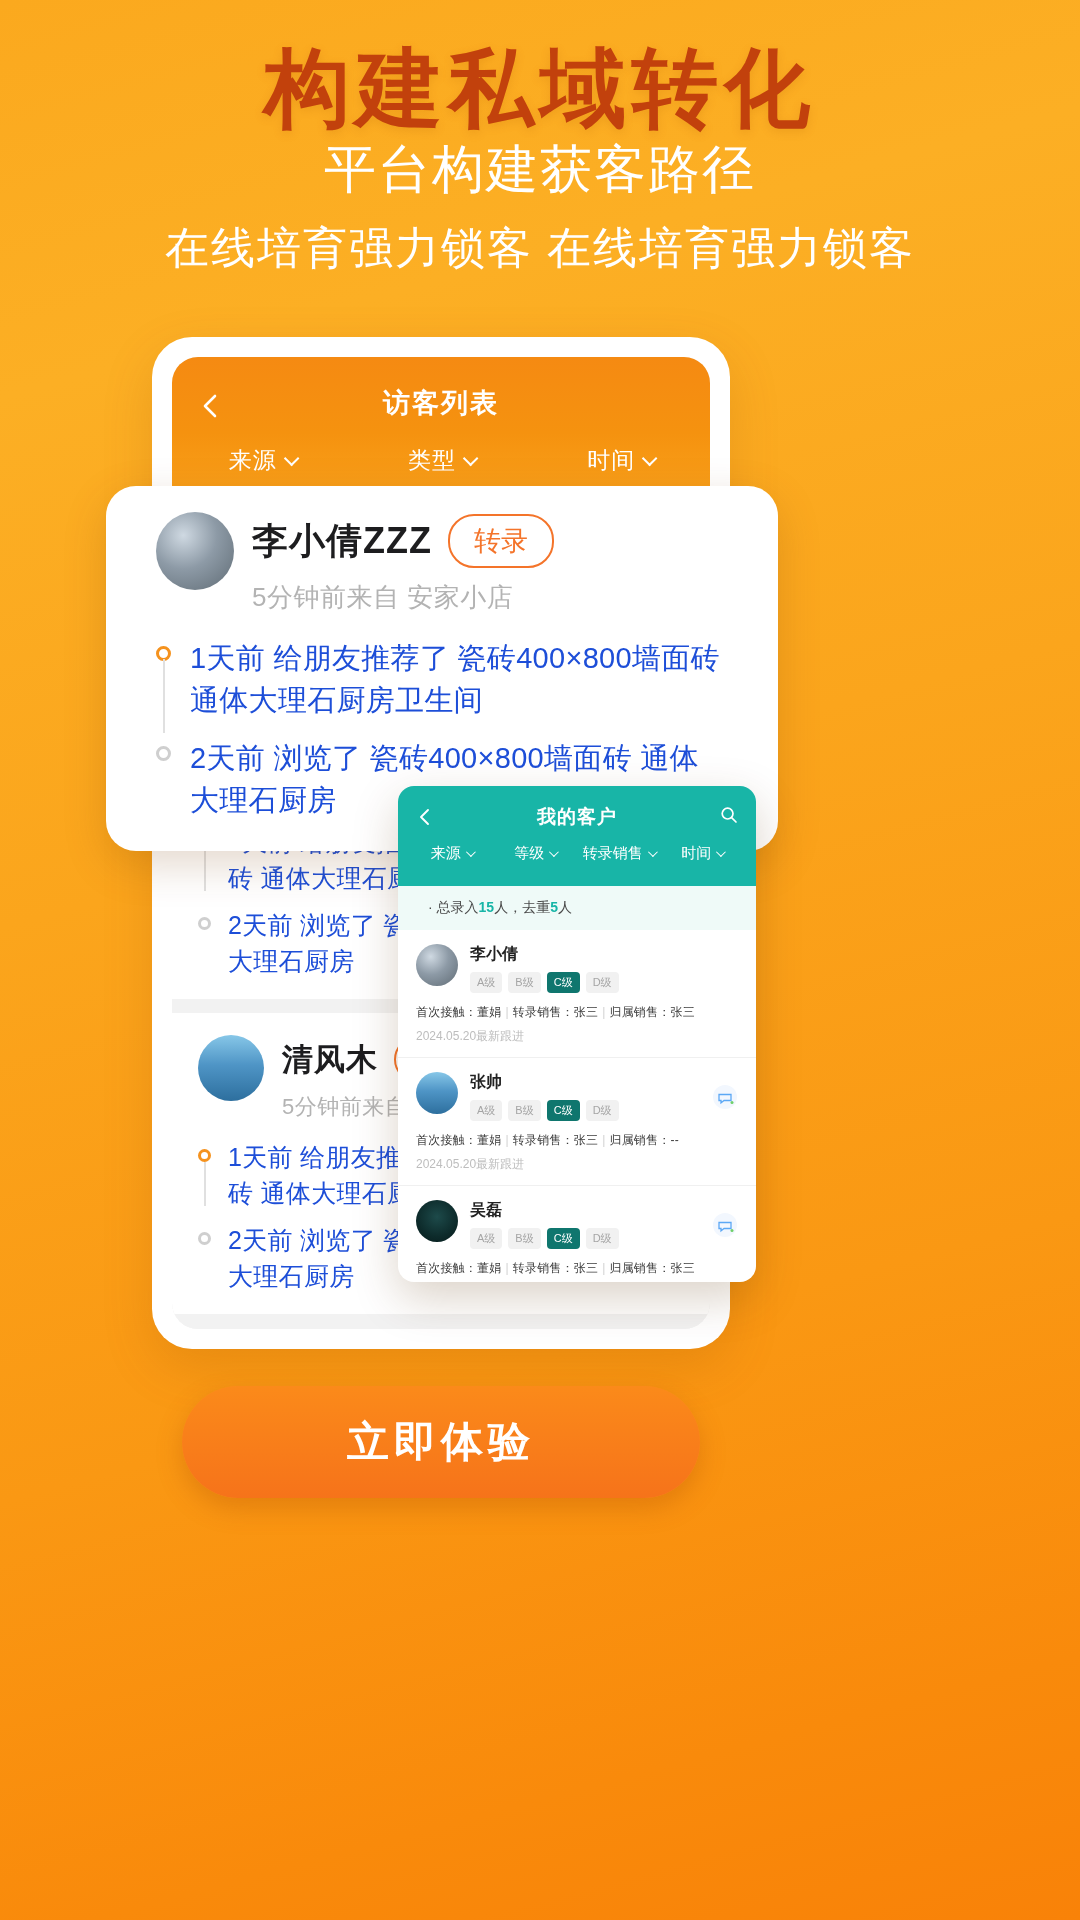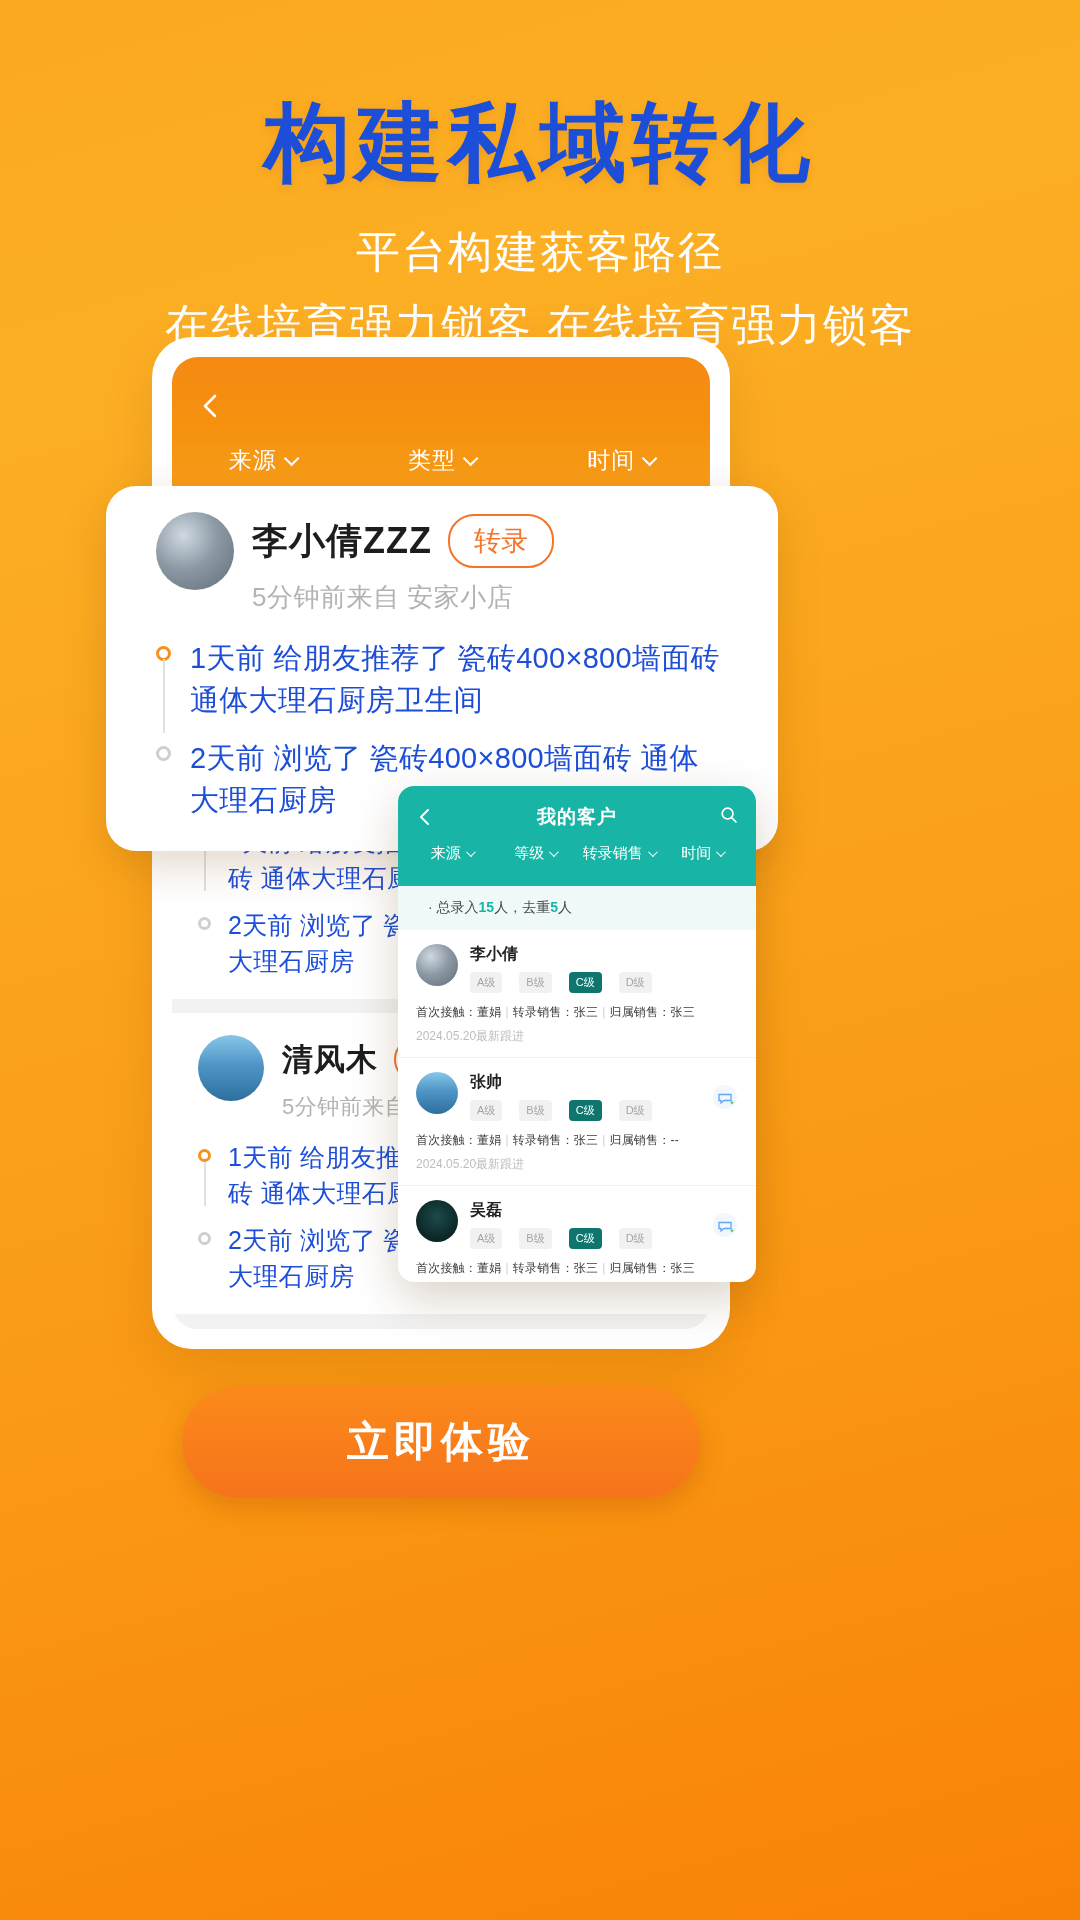--- a/index.html
+++ b/index.html
@@ -9,31 +9,30 @@
     overflow: hidden;
   }
   body {
     background: linear-gradient(165deg, #FBA91E 0%, #FCAF24 18%, #FBA51C 42%, #FA9813 68%, #F98A0B 88%, #F98208 100%);
     position: relative;
   }
 
   
   .hero { position: absolute; top: 0; left: 0; width: 1080px; text-align: center; }
   .hero-title {
-    margin-top: 96px;
+    margin-top: 42px;
     font-size: 86px;
     font-weight: 700;
-    color: #1d4ed8;
+    color: #c2410c;
     letter-spacing: 6px;
     line-height: 1.08;
     text-shadow: 0 3px 10px rgba(180,90,0,.18);
   }
   .hero-sub1 {
-    margin-top: 34px;
-    font-size: 44px;
+    font-size: 52px;
     color: #ffffff;
     letter-spacing: 2px;
     font-weight: 400;
   }
   .hero-sub2 {
     margin-top: 14px;
     font-size: 44px;
     color: #ffffff;
     letter-spacing: 2px;
     font-weight: 400;
@@ -201,21 +200,21 @@
   }
   .teal-summary .num { color: #18B5A7; font-weight: 600; }
   .cust {
     padding: 14px 18px 12px;
     border-bottom: 1px solid #f0f0f0;
     position: relative;
   }
   .cust-top { display: flex; gap: 12px; align-items: flex-start; }
   .cust-av { width: 42px; height: 42px; border-radius: 50%; flex: 0 0 42px; }
   .cust-name { font-size: 16px; font-weight: 700; color: #222; }
-  .grades { display: flex; gap: 17px; margin-top: 7px; }
+  .grades { display: flex; gap: 6px; margin-top: 7px; }
   .g {
     font-size: 11px; padding: 3px 7px; border-radius: 4px;
     background: #f1f1f1; color: #a5a5a5;
   }
   .g.on { background: #0f766e; color: #ffffff; }
   .cust-detail { font-size: 12px; color: #3c3c3c; margin-top: 11px; letter-spacing: .2px; }
   .cust-detail .sep { color: #d2d2d2; margin: 0 4px; }
   .cust-date { font-size: 12px; color: #bdbdbd; margin-top: 7px; }
   .chat-icon {
     position: absolute; right: 18px; top: 26px;
@@ -258,20 +257,21 @@
 
 <div class="phone">
   <div class="phone-inner">
 
     <div class="vl-header">
       <div class="vl-back">
         <svg width="26" height="26" viewBox="0 0 26 26" fill="none">
             <path d="M17 3 L7 13 L17 23" stroke="#fff" stroke-width="2.6" stroke-linecap="round" stroke-linejoin="round"></path>
           </svg>
       </div>
+      <div class="vl-title">访客列表</div>
       <div class="vl-filters">
         <div class="vl-filter">
           <span>来源</span>
           <i class="caret"></i>
         </div>
         <div class="vl-filter">
           <span>类型</span>
           <i class="caret"></i>
         </div>
         <div class="vl-filter">

